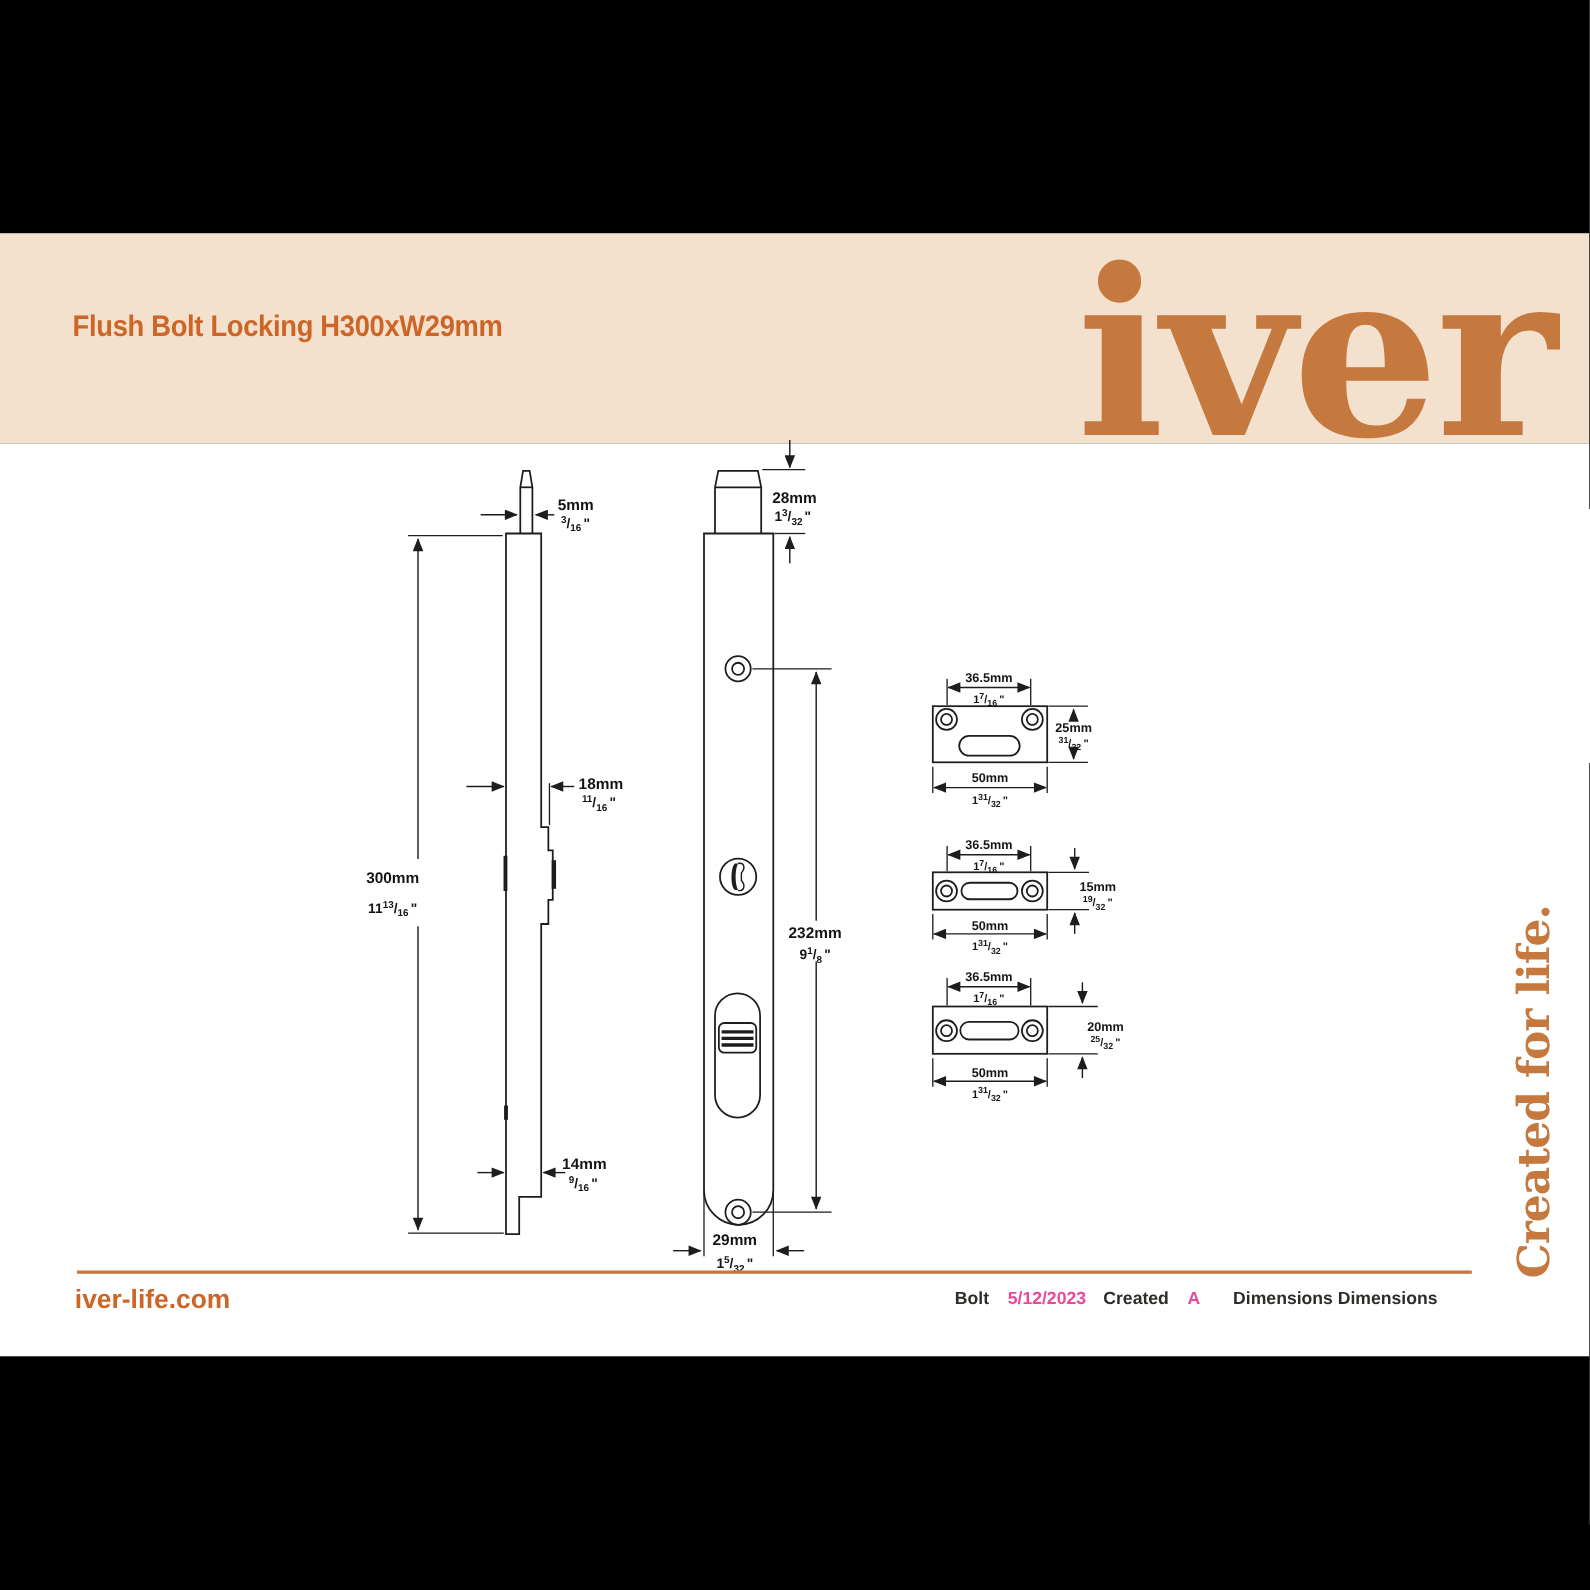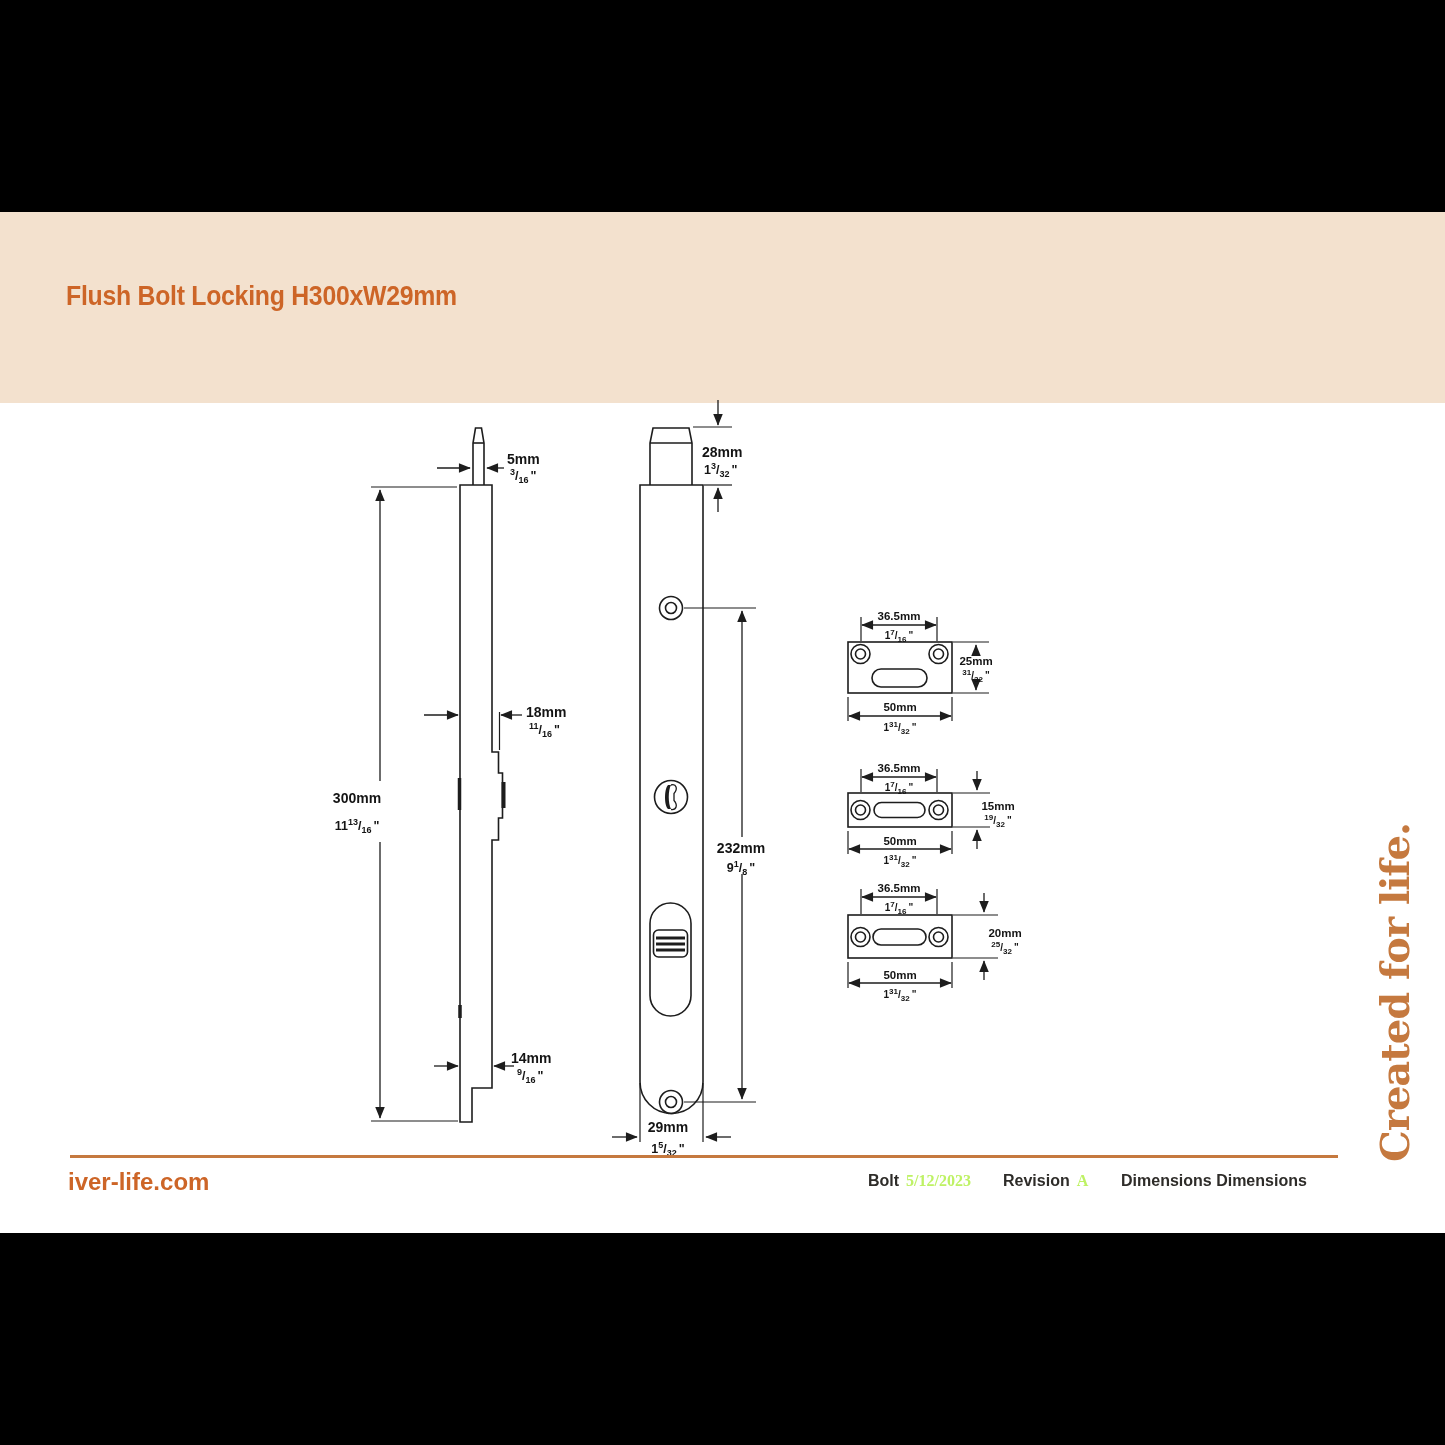--- a/index.html
+++ b/index.html
@@ -16,21 +16,21 @@
   .tagline{position:absolute;right:28px;top:852px;height:310px;line-height:1.1;
            writing-mode:vertical-rl;transform:rotate(180deg);
            font-family:"DejaVu Serif",serif;font-weight:bold;font-size:40px;
            letter-spacing:-1px;color:#C5793F;white-space:nowrap;}
   .drawing{position:absolute;left:0;top:0;width:1445px;height:1445px;}
   .rule{position:absolute;left:70px;top:1155px;width:1268px;height:3px;background:#C5793F;}
   .site{position:absolute;left:68px;top:1168px;font-size:24px;font-weight:bold;color:#CD6527;
         text-decoration:none;}
   .fitem{position:absolute;top:1172px;font-size:16px;font-weight:bold;color:#2e2c29;
          white-space:nowrap;}
-  .fitem .val{color:#bef264;margin-left:7px;font-family:Liberation Serif, serif;}
+  .fitem .val{color:#ec4899;margin-left:17px;}
   .f-date{left:868px;} .f-rev{left:1003px;} .f-note{left:1121px;}
   
   .ln{stroke:#1d1d1d;stroke-width:1.6;fill:none;stroke-linejoin:miter;}
   .dim{stroke:#1d1d1d;stroke-width:1.3;fill:none;}
   .ext{stroke:#1d1d1d;stroke-width:1.2;fill:none;}
   .fillp{fill:#1d1d1d;stroke:none;}
   .stripe{stroke:#1d1d1d;stroke-width:3;}
   .tick{stroke:#1d1d1d;stroke-width:3.5;}
   text{fill:#141414;font-family:"Liberation Sans",sans-serif;font-weight:bold;}
   .dm{font-size:14px;}  .df{font-size:12.5px;}
@@ -39,20 +39,21 @@
 </style>
 </head>
 <body>
 
 <div class="page">
 
   <div class="band"></div>
   <div class="canvas"></div>
 
   <div class="title">Flush Bolt Locking H300xW29mm</div>
+  <div class="logo">iver</div>
   <div class="tagline">Created for life.</div>
 
   <svg class="drawing" viewBox="0 0 1445 1445">
     <defs>
       <marker id="ma" viewBox="0 0 10 8" refX="9.3" refY="4" markerWidth="14" markerHeight="9.5" orient="auto" markerUnits="userSpaceOnUse">
         <path d="M0,0 L10,4 L0,8 Z" fill="#1d1d1d"></path>
       </marker>
       <marker id="mas" viewBox="0 0 10 8" refX="9.3" refY="4" markerWidth="14" markerHeight="9.5" orient="auto-start-reverse" markerUnits="userSpaceOnUse">
         <path d="M0,0 L10,4 L0,8 Z" fill="#1d1d1d"></path>
       </marker>
@@ -223,16 +224,16 @@
       <text class="dm sm" x="1005" y="937" text-anchor="middle"><tspan>20mm</tspan></text>
       <text class="df sm" x="1005" y="951" text-anchor="middle"><tspan></tspan><tspan class="s" dy="-4">25</tspan><tspan dy="4">/</tspan><tspan class="s" dy="3">32</tspan><tspan dy="-3" dx="2">"</tspan></text>
       <text class="dm sm" x="900" y="979" text-anchor="middle"><tspan>50mm</tspan></text>
       <text class="df sm" x="900" y="998" text-anchor="middle"><tspan>1</tspan><tspan class="s" dy="-4">31</tspan><tspan dy="4">/</tspan><tspan class="s" dy="3">32</tspan><tspan dy="-3" dx="2">"</tspan></text>
     </g>
   </svg>
 
   <div class="rule"></div>
   <a class="site" href="#">iver-life.com</a>
   <div class="fitem f-date"><span>Bolt</span><span class="val">5/12/2023</span></div>
-  <div class="fitem f-rev"><span>Revision</span><span class="val">A</span></div>
+  <div class="fitem f-rev"><span>Created</span><span class="val">A</span></div>
   <div class="fitem f-note">Dimensions Dimensions</div>
 
 </div>
 
 </body></html>

